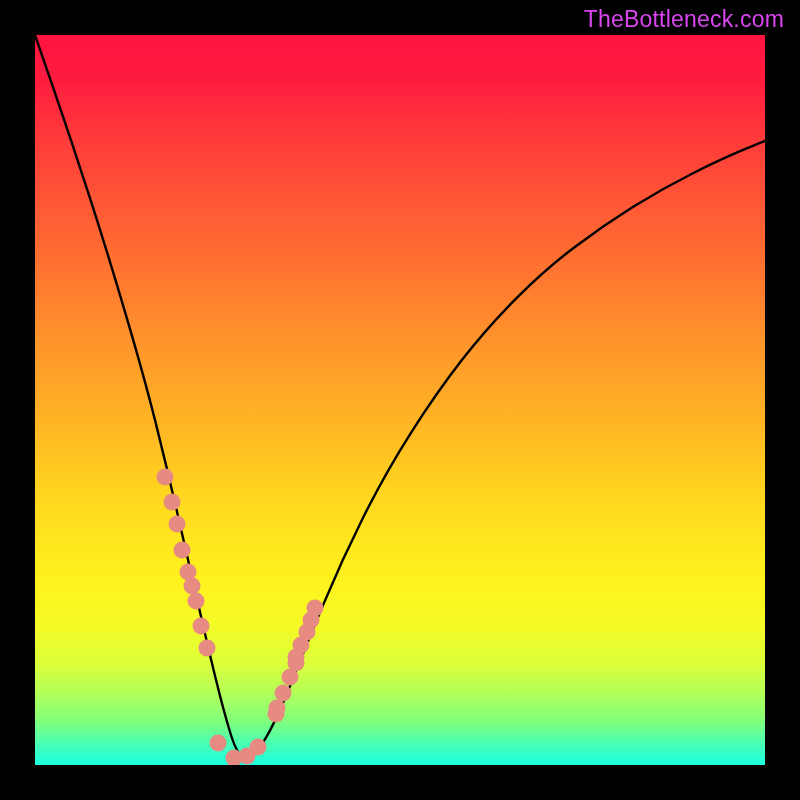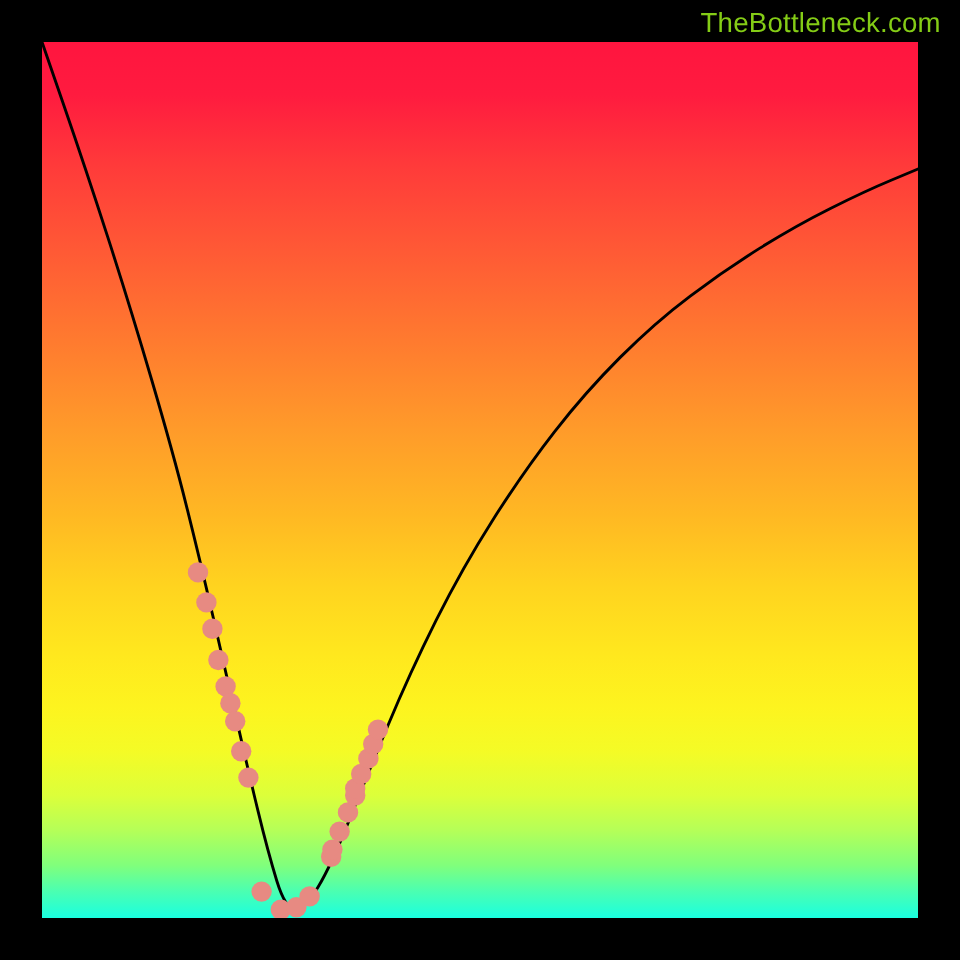--- a/index.html
+++ b/index.html
@@ -48,21 +48,21 @@
       #dcff3a 86%,
       #b5ff58 90%,
       #80ff7c 94%,
       #4affb2 97%,
       #1affe0 100%);
   }
   .watermark {
     position: absolute;
     top: 6px;
     right: 16px;
-    color: #84cc16;
+    color: #d946ef;
     font-size: 23px;
     font-weight: 500;
     letter-spacing: 0.2px;
   }
   svg.curve {
     position: absolute;
     left: 0;
     top: 0;
     width: 730px;
     height: 730px;

